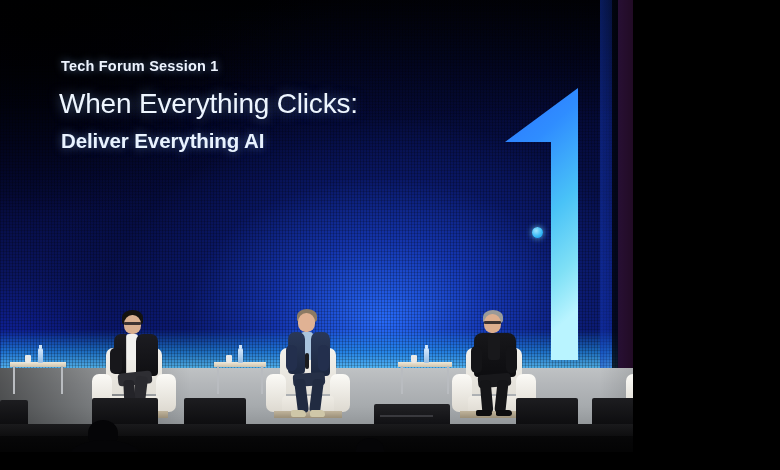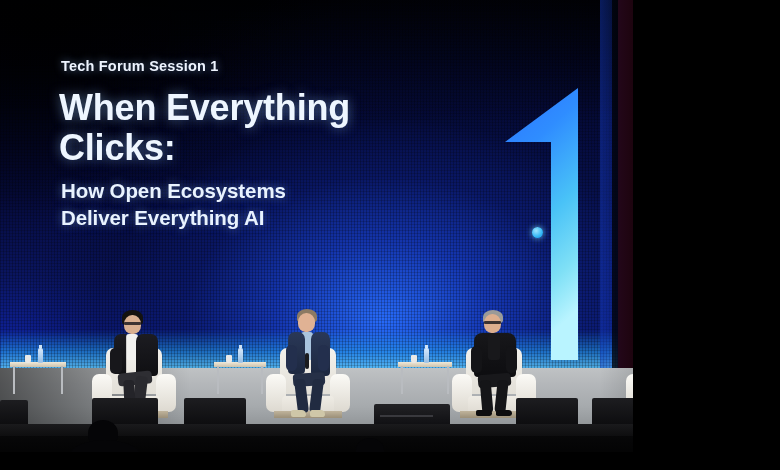--- a/index.html
+++ b/index.html
@@ -6,21 +6,21 @@
   body{
     font-family:"Liberation Sans","DejaVu Sans",sans-serif;
     -webkit-font-smoothing:antialiased;
   }
 
   
   #stage{
     position:relative;
     width:633px;height:470px;
     overflow:hidden;
-    background:#be185d;
+    background:#d946ef;
   }
 
   
   .led-wall{
     position:absolute;
     left:0; top:0; width:618px; height:372px;
     background:
       radial-gradient(ellipse 360px 260px at 62% 86%,
           rgba(40,110,255,.95) 0%,
           rgba(22,60,190,.78) 30%,
@@ -75,21 +75,21 @@
   }
 
   
   .slide-text{position:absolute;left:59px;top:58px;width:400px;}
   .kicker{
     font-size:14.5px;font-weight:700;color:#eef4ff;letter-spacing:.2px;
     text-shadow:0 0 9px rgba(150,195,255,.55);
     margin:0 0 14px 2px;
   }
   .headline{
-    font-size:36px;font-weight:700;color:#eef6ff;letter-spacing:-.2px;
+    font-size:28px;font-weight:400;color:#eef6ff;letter-spacing:-.2px;
     text-shadow:0 0 12px rgba(150,200,255,.5);
     margin:4px 0 8px 0;line-height:1.12;
   }
   .subline{
     font-size:20.5px;font-weight:700;color:#e9f3ff;letter-spacing:-.1px;
     line-height:1.32;margin:0 0 0 2px;
     text-shadow:0 0 10px rgba(140,190,255,.5);
   }
 
   
@@ -198,21 +198,20 @@
       </defs>
 
       <path d="M108,28 L108,300 L81,300 L81,82 L35,82 Z" fill="url(#gOne)"></path>
     </svg>
     <div class="one-knob"></div>
   </div>
 
   <div class="slide-text">
     <p class="kicker">Tech Forum Session 1</p>
     <p class="headline">When Everything Clicks:</p>
-    <p class="subline">How Open Ecosystems</p>
     <p class="subline">Deliver Everything AI</p>
   </div>
 
   <div class="dark-right"></div>
 
   <div class="floor"></div>
   <div class="floor-shade-l"></div>
   <div class="floor-shade-r"></div>
 
   <div class="side-table" style="left:10px;top:362px;width:56px;height:34px;">

